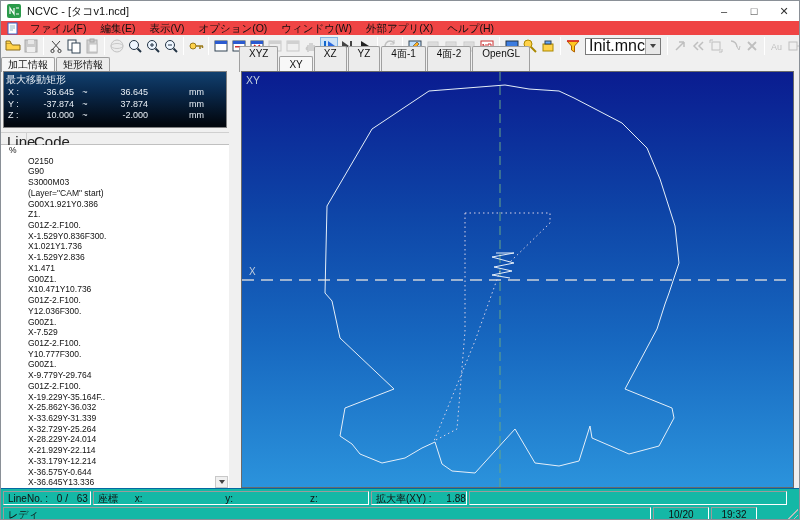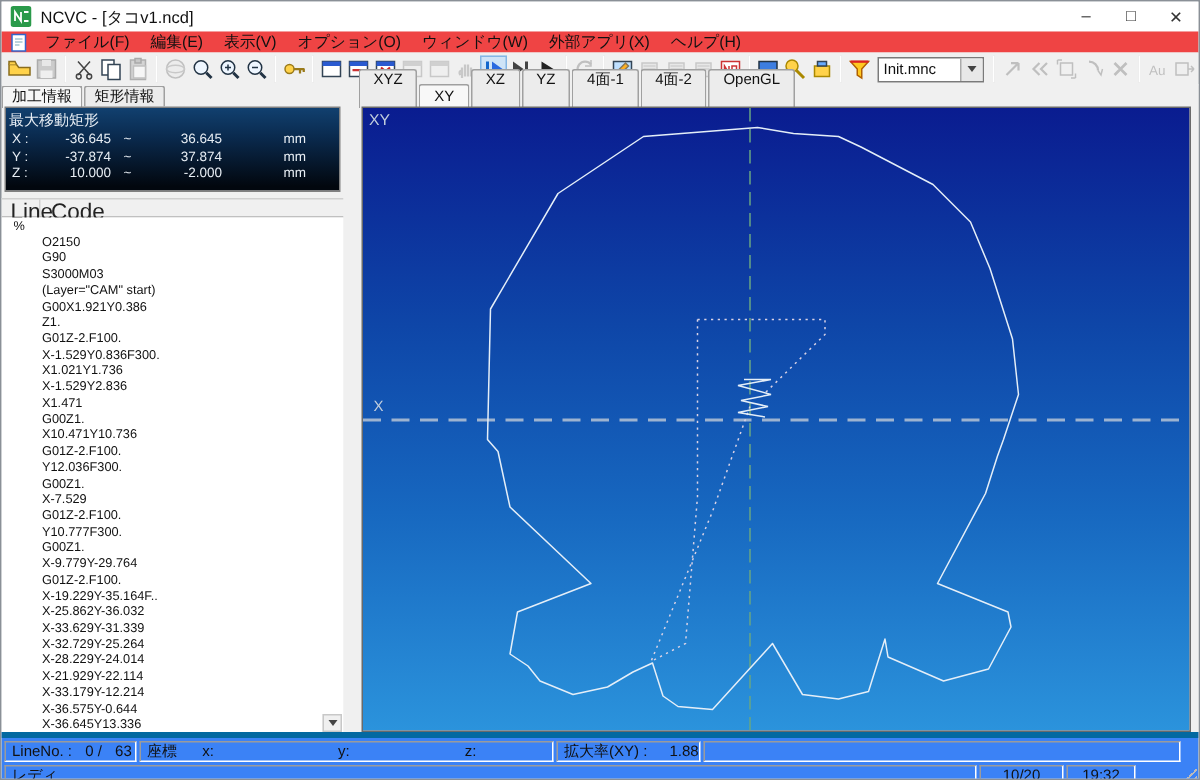--- a/index.html
+++ b/index.html
@@ -16,21 +16,21 @@
   .menubar .mdiicon{width:13px;height:13px;margin:0 4px 0 5px;}
   .menuitem{padding:0 7px;height:14px;line-height:14px;}
   .mdibtns{position:absolute;right:2px;top:21px;display:flex;}
   .mdibtn{width:15px;height:12px;font-size:8px;color:#555;display:flex;align-items:center;justify-content:center;border:1px solid #c8c8c8;background:#f4f4f4;margin-left:1px;}
   
   .toolbar{position:absolute;left:0;top:34px;width:100%;height:22px;background:#f0f0f0;display:flex;align-items:center;padding-left:3px;}
   .tbtn{width:20px;height:19px;display:flex;align-items:center;justify-content:center;border:1px solid transparent;}
   .tbtn.disabled{filter:grayscale(1);opacity:.45;}
   .tbtn.checked{background:#cfe4f7;border:1px solid #84b6e4;}
   .tsep{width:1px;height:18px;background:#c8c8c8;border-right:1px solid #fff;margin:0 3px;}
-  .tcombo{width:125px;height:17px;background:#fff;border:1px solid #7a7a7a;display:flex;align-items:center;font-size:10px;color:#111;margin:0 3px;position:relative;}
+  .tcombo{width:125px;height:17px;background:#fff;border:1px solid #7a7a7a;display:flex;align-items:center;font-size:16px;color:#111;margin:0 3px;position:relative;}
   .tcombo .cval{flex:1;padding-left:3px;overflow:hidden;white-space:nowrap;}
   .tcombo .carr{width:15px;height:100%;background:#e8e8e8;border-left:1px solid #aaa;display:flex;align-items:center;justify-content:center;}
   .tri-down{width:0;height:0;border-left:3.5px solid transparent;border-right:3.5px solid transparent;border-top:4px solid #444;}
   
   .ltabs{position:absolute;left:0;top:56px;height:14px;display:flex;font-size:10px;color:#111;}
   .ltab{padding:0 6px;height:14px;line-height:14px;border:1px solid #a0a0a0;border-bottom:none;background:#ececec;margin-right:1px;border-radius:2px 2px 0 0;}
   .ltab.sel{background:#f6f6f6;height:15px;}
   .infobox{position:absolute;left:2px;top:70px;width:224px;height:57px;border:1px solid #808080;background:linear-gradient(180deg,#11406f 0%,#0a2a4e 35%,#02070e 95%);color:#e8eef4;font-size:9.5px;overflow:hidden;}
   .infobox .ititle{padding:1px 0 0 2px;font-size:10px;}
   .irow{display:flex;font-family:"DejaVu Sans Mono",monospace;font-size:9px;line-height:11.5px;}
@@ -54,21 +54,21 @@
   .vtabs{position:absolute;left:238px;top:55px;height:16px;display:flex;font-size:10px;color:#111;align-items:flex-end;}
   .vtab{padding:1px 9px;border:1px solid #a0a0a0;border-bottom:none;background:#ececec;margin-right:1px;border-radius:2px 2px 0 0;height:26px;line-height:12px;}
   .vtab.sel{background:#f8f8f8;height:16px;line-height:14px;font-weight:normal;}
   .rmargin{position:absolute;left:793px;top:55px;width:7px;height:432px;background:#f0f0f0;}
   
   .canvas{position:absolute;left:240px;top:70px;width:553px;height:417px;border:1px solid #6a6a6a;background:linear-gradient(180deg,#0a1c90 0%,#0e46a8 35%,#1768c0 65%,#2b93dc 100%);overflow:hidden;}
   .canvas svg{position:absolute;left:0;top:0;}
   .cvlabel{position:absolute;left:4px;top:2px;color:#c2cedd;font-size:10.5px;}
   .cxlabel{position:absolute;left:7px;top:194px;color:#c2cedd;font-size:10px;}
   
-  .status{position:absolute;left:0;top:487px;width:100%;height:33px;background:#3b82f6;border-top:4px solid #0369a1;font-size:10px;color:#111;}
+  .status{position:absolute;left:0;top:487px;width:100%;height:33px;background:#14b8a6;border-top:1px solid #0369a1;font-size:10px;color:#111;}
   .srow1{position:absolute;left:0;top:1px;width:100%;height:16px;}
   .srow2{position:absolute;left:0;top:17px;width:100%;height:16px;}
   .sfield{position:absolute;height:14px;top:1px;border:1px solid;border-color:#9b9b9b #ffffff #ffffff #9b9b9b;padding:0 4px;line-height:13px;white-space:nowrap;overflow:hidden;}
   .grip{position:absolute;right:1px;bottom:1px;width:12px;height:12px;background:
     linear-gradient(135deg,transparent 0 50%,#bbb 50% 57%,transparent 57% 71%,#bbb 71% 78%,transparent 78% 92%,#bbb 92% 100%);}
 </style>
 </head>
 <body>
 
 <div class="window">

